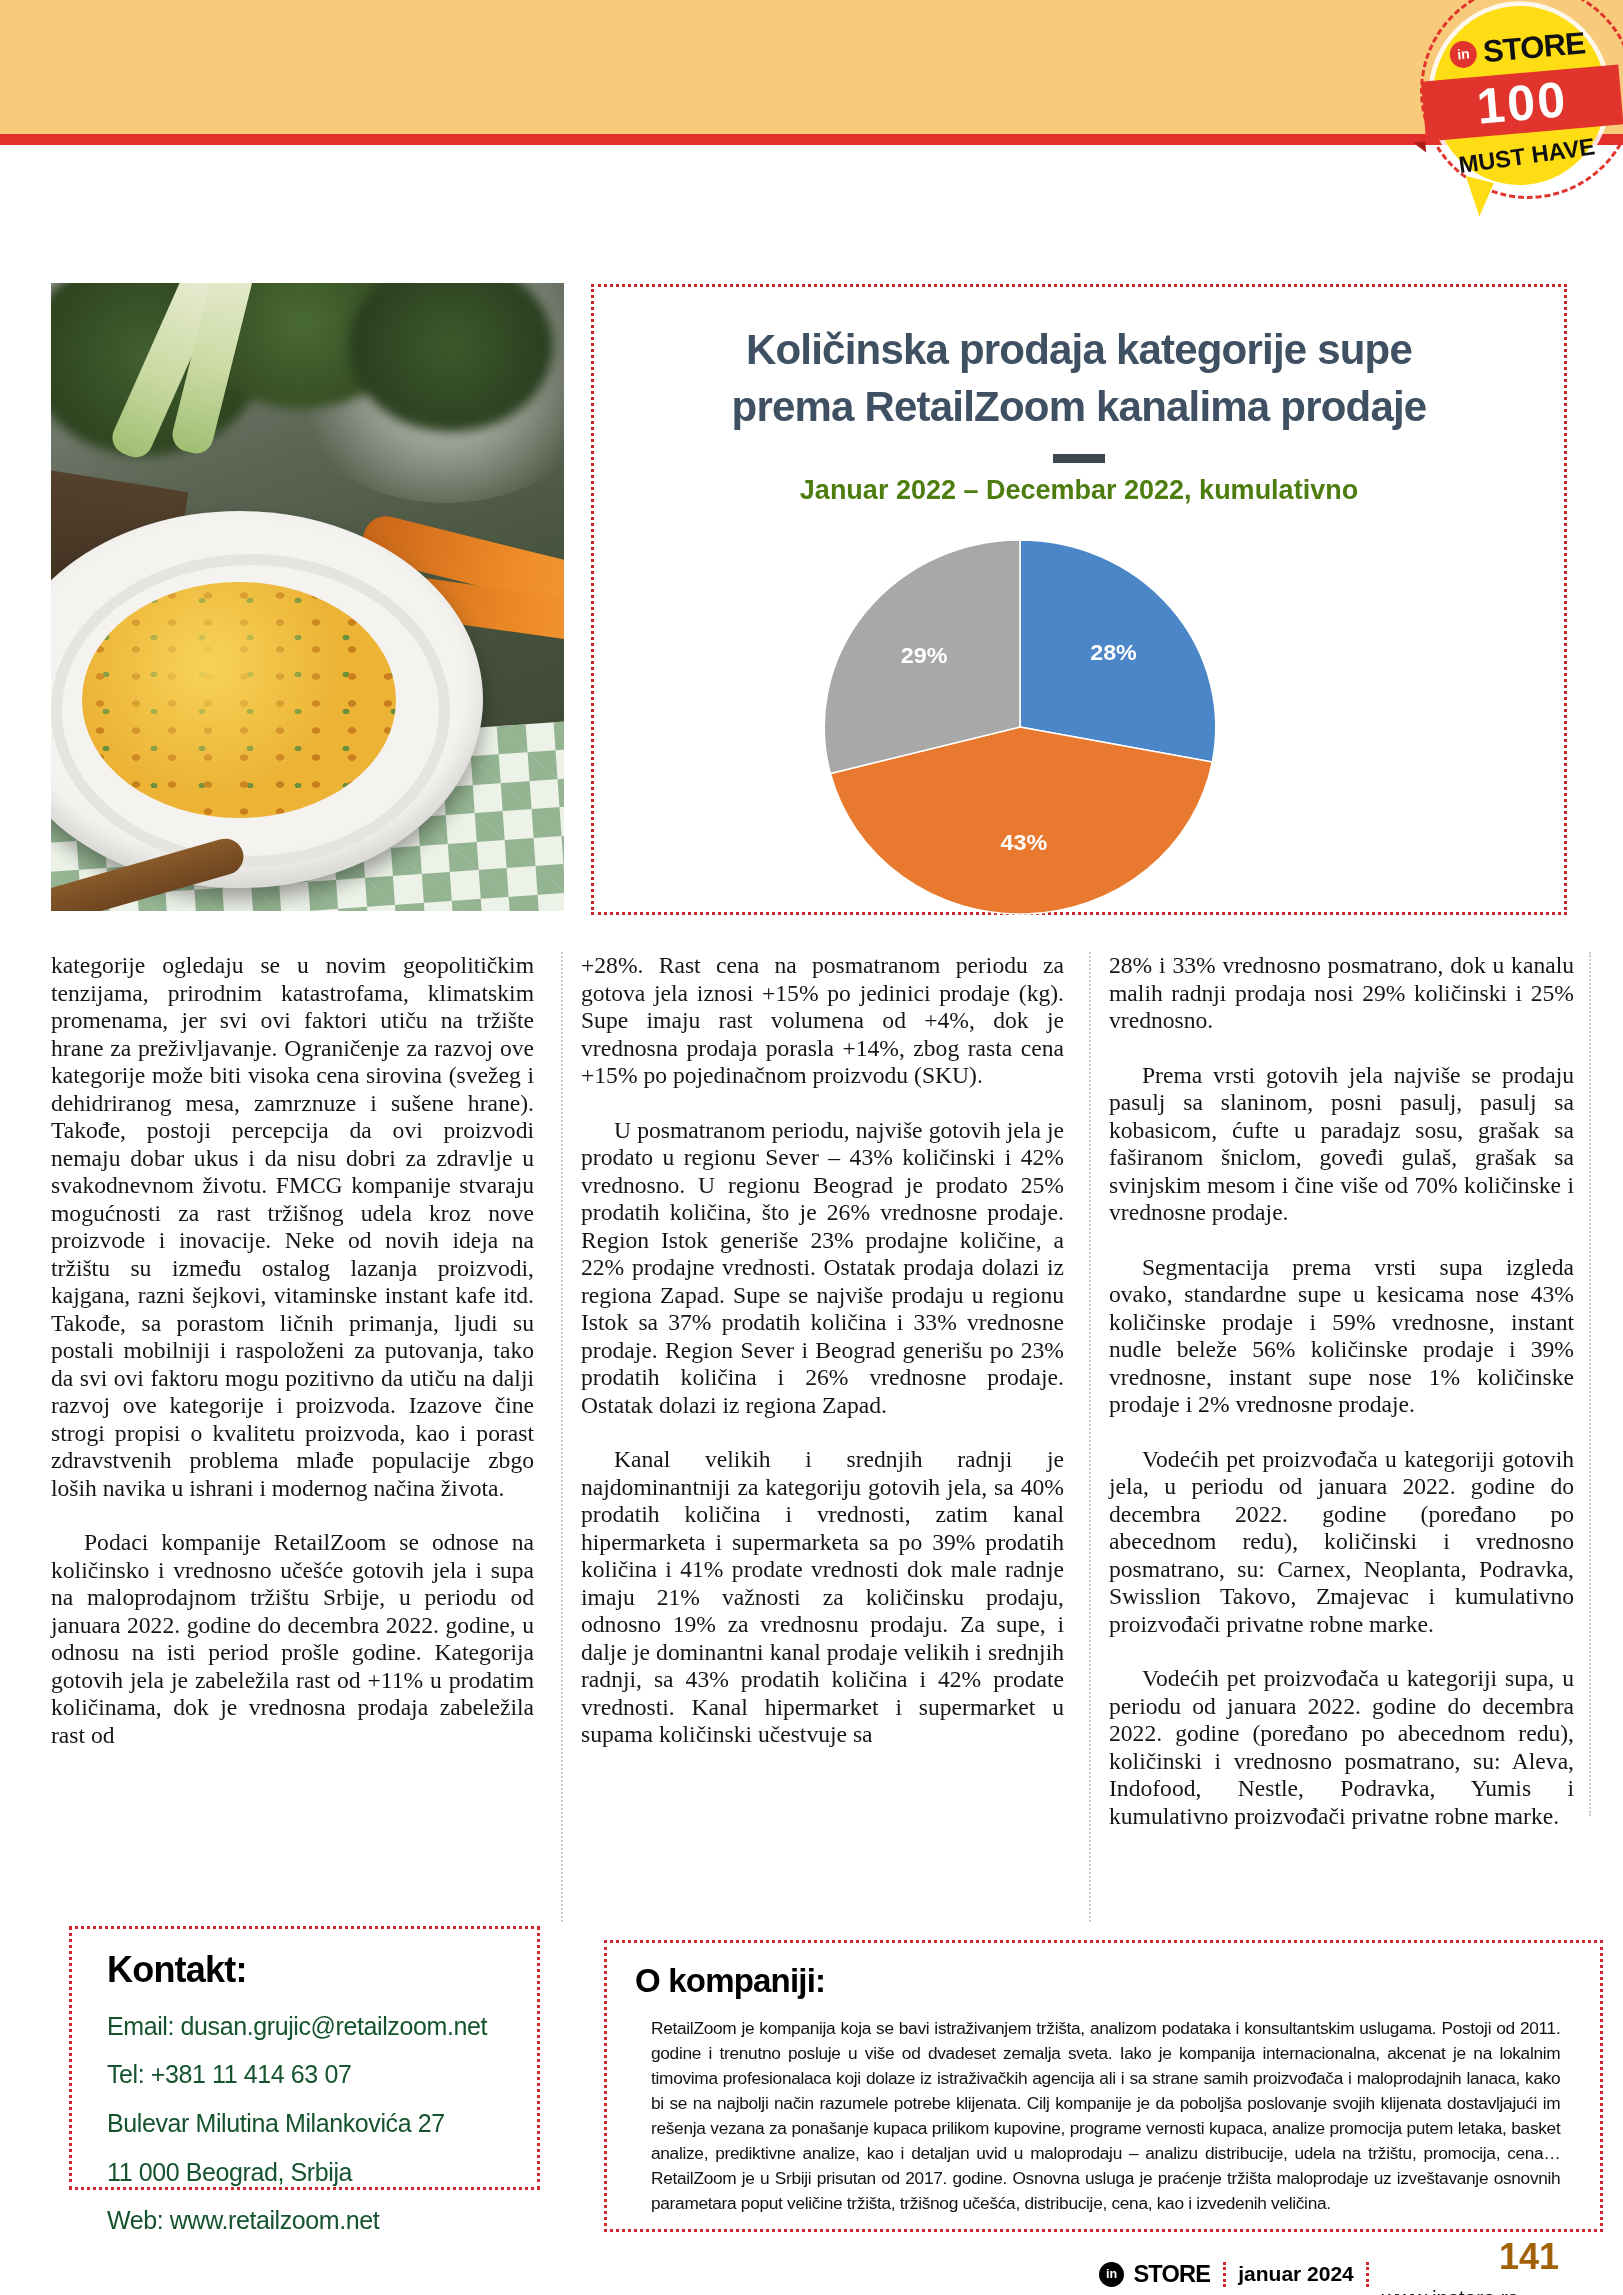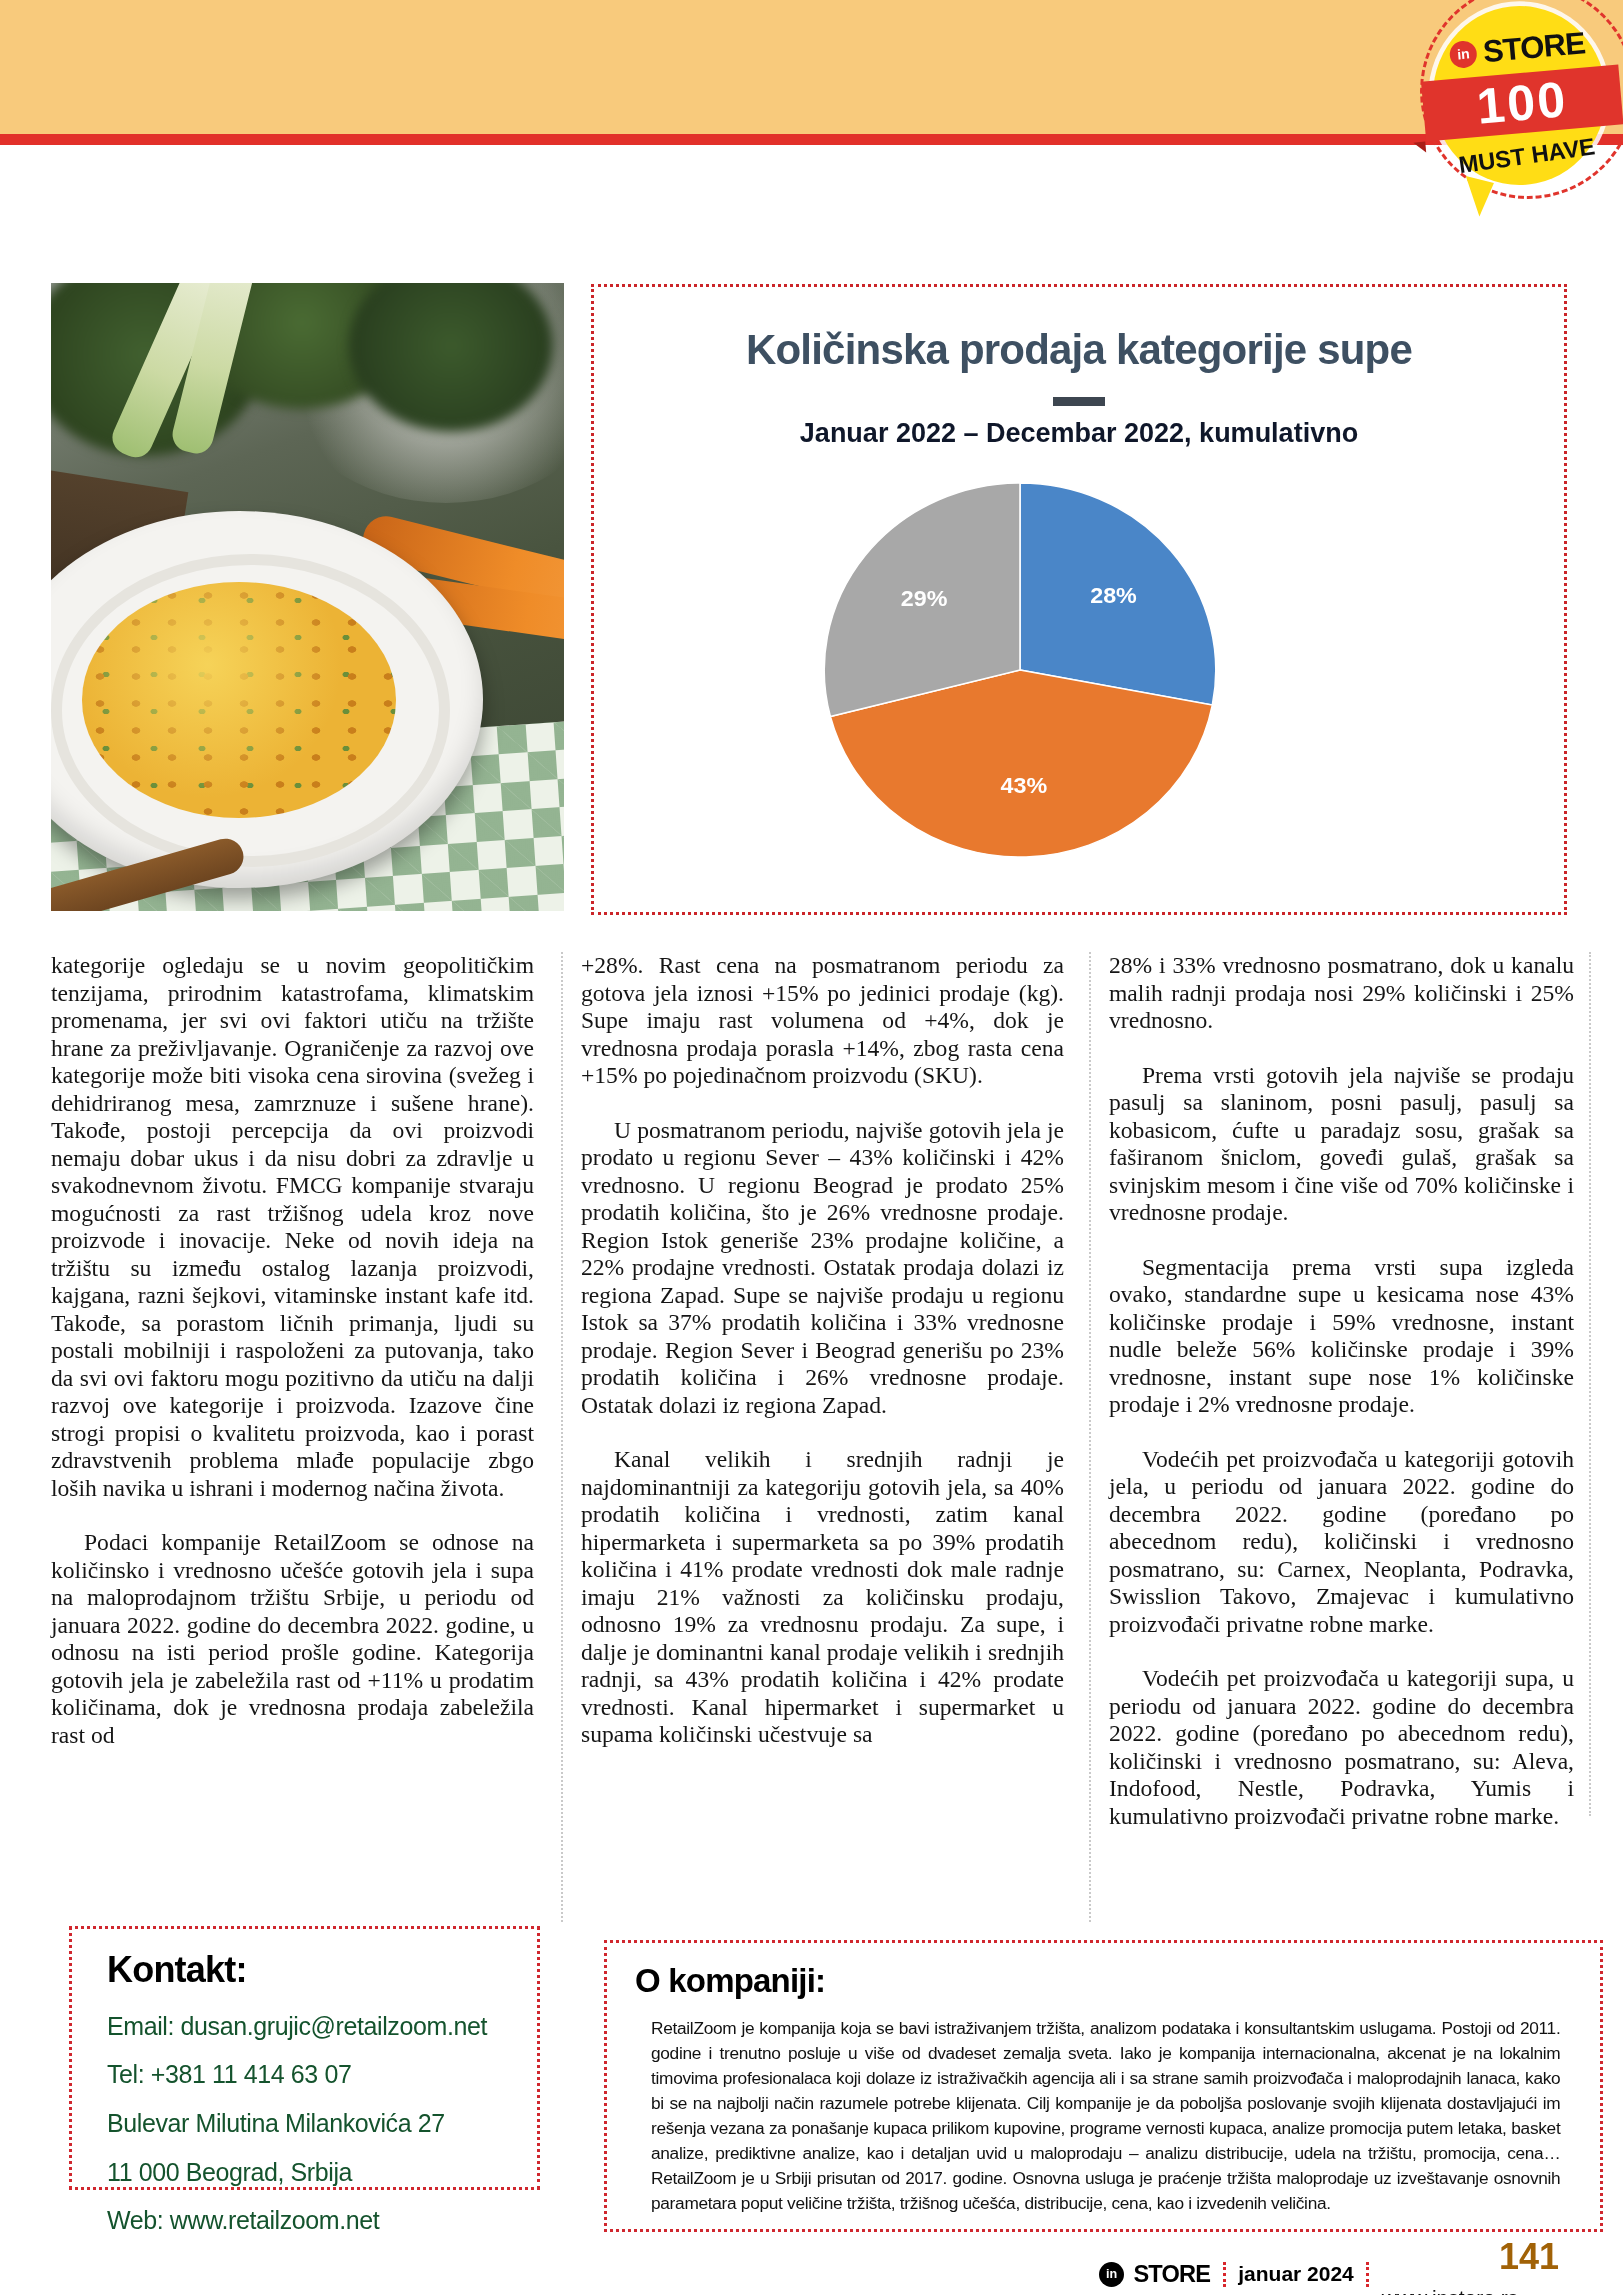--- a/index.html
+++ b/index.html
@@ -67,21 +67,21 @@
            background-size:100% 100%, 36px 27px, 48px 37px;}
   .ph-spoon{position:absolute;left:-23.6px;bottom:11px;width:220px;height:36px;border-radius:19px;
             transform:rotate(-16deg);background:linear-gradient(180deg,#8a5a2a,#6d4520);}
 
   
   .chart-panel{position:absolute;left:591px;top:284px;width:976px;height:631px;background:#fff;
                border:3.1px dotted #CB2529;box-sizing:border-box;}
   .chart-title{margin-top:34px;text-align:center;font-weight:bold;font-size:42px;line-height:57px;
                color:#3E5062;letter-spacing:-0.8px;}
   .chart-dash{width:52px;height:8.6px;background:#3d4650;margin:19px auto 12.6px;}
-  .chart-subtitle{text-align:center;font-weight:bold;font-size:27px;color:#0f172a;letter-spacing:0;}
+  .chart-subtitle{text-align:center;font-weight:bold;font-size:27px;color:#4d7c0f;letter-spacing:0;}
   .chart-body{position:relative;width:100%;height:440px;}
   #pie-svg{position:absolute;left:224px;top:28px;width:404px;height:386px;}
   .slice-label{font-family:"Liberation Sans",sans-serif;font-weight:bold;font-size:30px;fill:#ffffff;text-anchor:middle;}
   .legend{position:absolute;left:677px;top:173px;width:243px;}
   .legend-item{display:flex;align-items:center;margin-bottom:25px;}
   .legend-marker{width:13.4px;height:13.4px;margin-right:10.2px;flex:0 0 auto;}
   .legend-label{font-size:18px;color:#5f5f5f;}
 
   
   .article{position:absolute;left:51px;top:952px;width:1539px;height:974px;}
@@ -158,20 +158,21 @@
     <div class="ph-plate">
       <div class="ph-rim"></div>
       <div class="ph-soup"></div>
     </div>
     <div class="ph-spoon"></div>
   </div>
 
   <div class="chart-panel">
     <div class="chart-title">
       <div>Količinska prodaja kategorije supe</div>
+      <div>prema RetailZoom kanalima prodaje</div>
     </div>
     <div class="chart-dash"></div>
     <div class="chart-subtitle">Januar 2022 – Decembar 2022, kumulativno</div>
     <div class="chart-body">
       <svg id="pie-svg" viewBox="0 0 520 520" preserveAspectRatio="none">
           <path d="M 260 260 L 260 8 A 252 252 0 0 1 507.53638718362953 307.22009127560267 Z" fill="#4A86C8" stroke="#ffffff" stroke-width="2"></path>
           <text x="380.3849890512893" y="170.40887584166472" class="slice-label">28%</text>
           <path d="M 260 260 L 507.53638718362953 307.22009127560267 A 252 252 0 0 1 15.917043395584983 322.6698515655434 Z" fill="#E8792E" stroke="#ffffff" stroke-width="2"></path>
           <text x="264.9076169983668" y="426.16290499154195" class="slice-label">43%</text>
           <path d="M 260 260 L 15.917043395584983 322.6698515655434 A 252 252 0 0 1 259.99999999999994 8 Z" fill="#A8A8A8" stroke="#ffffff" stroke-width="2"></path>

